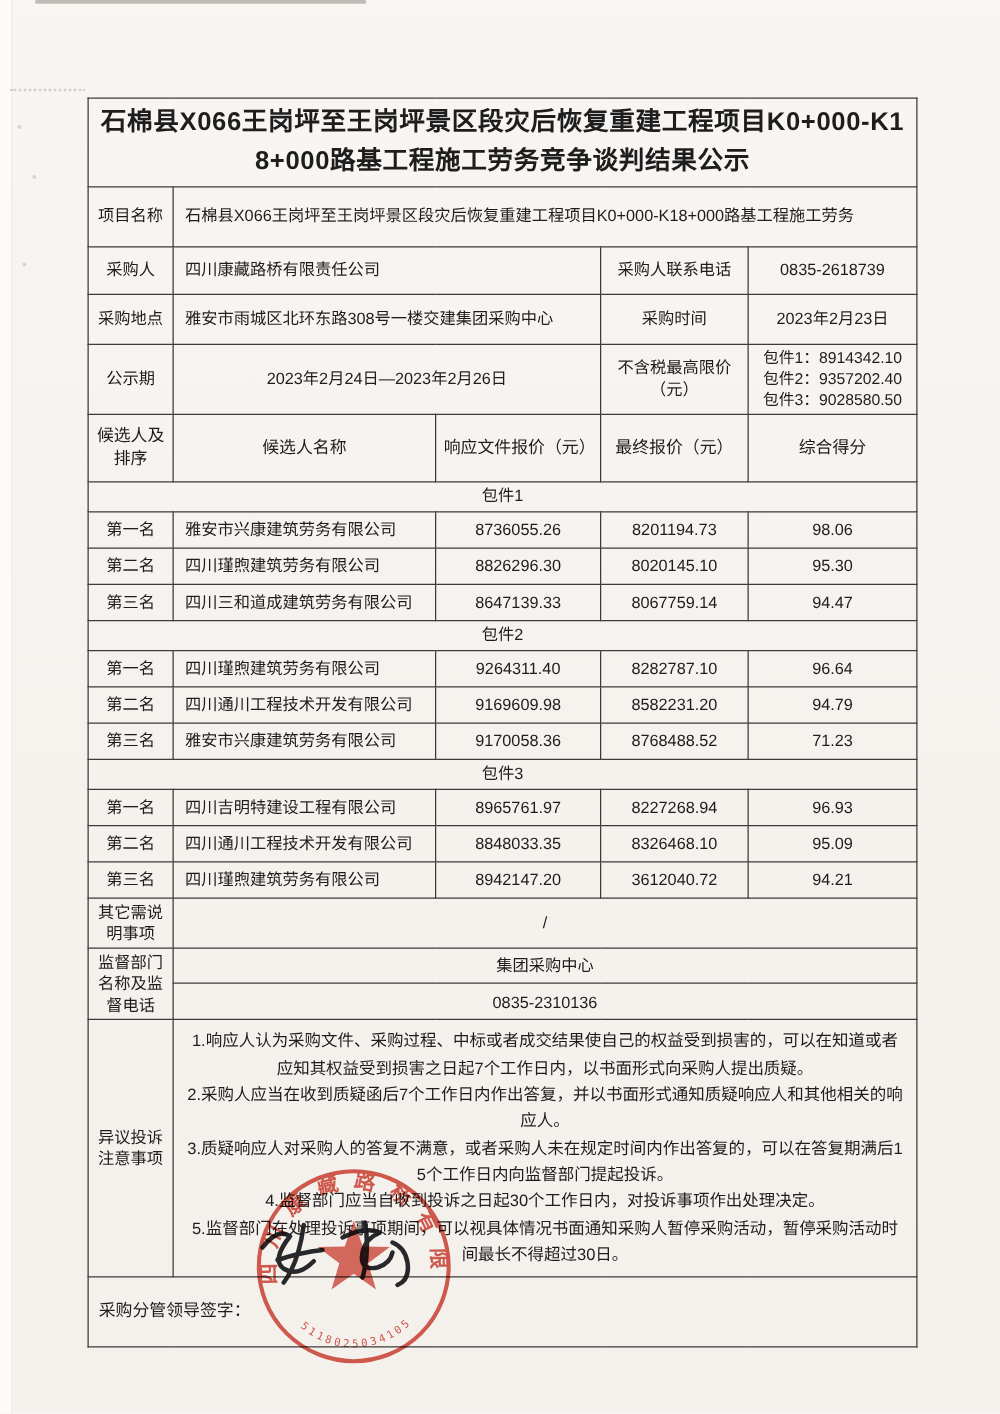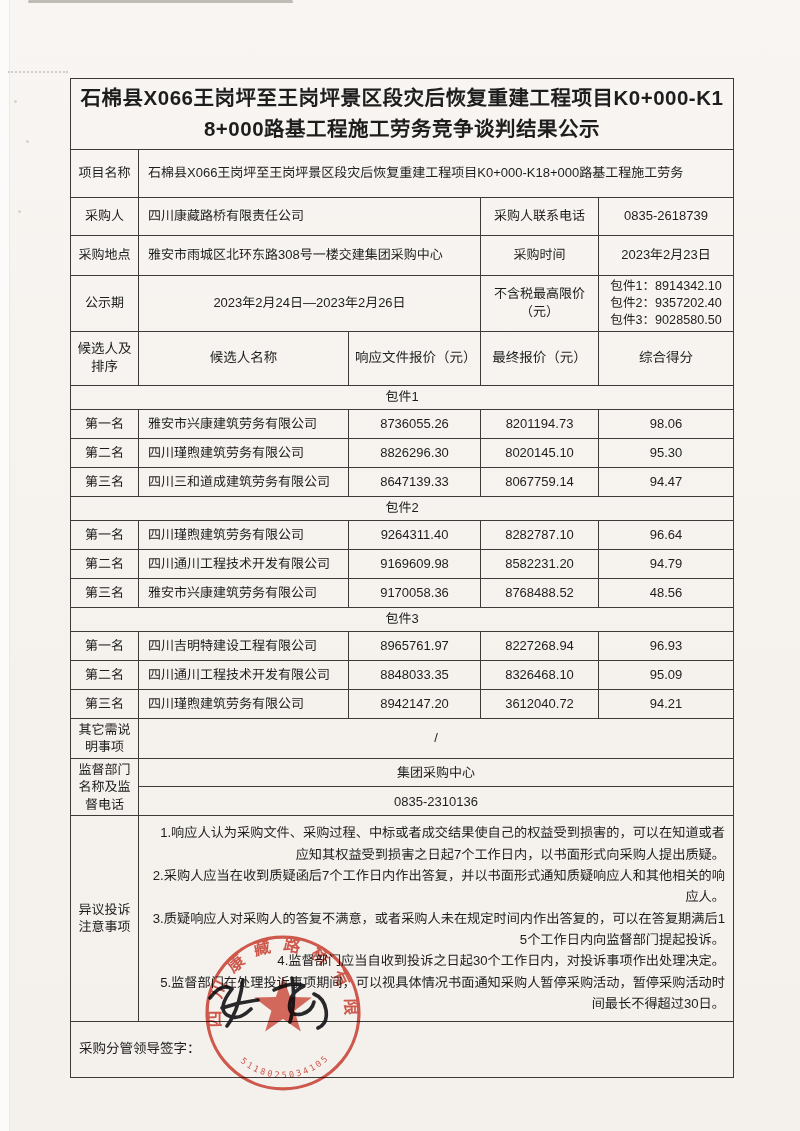--- a/index.html
+++ b/index.html
@@ -48,21 +48,21 @@
   tr.r-publicity td.prices{text-align:center;padding:2px 8px;font-size:12.6px;line-height:1.35;}
   tr.r-header{height:54px;}
   tr.r-header td{font-size:13.5px;}
   tr.band{height:24px;}
   tr.band td{font-size:13px;padding:1px 6px;}
   tr.data{height:29px;}
   tr.data td.company{text-align:left;padding:2px 9px;margin-left:40px;}
   tr.r-other{height:33px;}
   tr.r-sup{height:28px;padding-left:14px;}
   tr.r-notice td.notice{
-    text-align:right;vertical-align:top;padding:6px 8px 6px 8px;
+    text-align:center;vertical-align:top;padding:6px 8px 6px 8px;
     font-size:13.2px;line-height:1.62;
   }
   tr.r-notice{height:180px;}
   tr.r-sign{height:56px;}
   tr.r-sign td{text-align:left;padding:16px 8px;font-size:13.5px;margin-left:36px;}
   .lbl{font-size:13.2px;}
 
   
   .stamp{position:absolute;left:202px;top:932px;width:162px;height:162px;mix-blend-mode:multiply;opacity:.82;}
   .signature{position:absolute;left:196px;top:968px;width:160px;height:76px;}
@@ -170,21 +170,21 @@
       <td class="company">四川通川工程技术开发有限公司</td>
       <td>9169609.98</td>
       <td>8582231.20</td>
       <td>94.79</td>
     </tr>
     <tr class="data">
       <td>第三名</td>
       <td class="company">雅安市兴康建筑劳务有限公司</td>
       <td>9170058.36</td>
       <td>8768488.52</td>
-      <td>48.56</td>
+      <td>71.23</td>
     </tr>
 
     <tr class="band">
       <td class="sep" colspan="5">包件3</td>
     </tr>
     <tr class="data">
       <td class="sep">第一名</td>
       <td class="company sep">四川吉明特建设工程有限公司</td>
       <td class="sep">8965761.97</td>
       <td class="sep">8227268.94</td>

